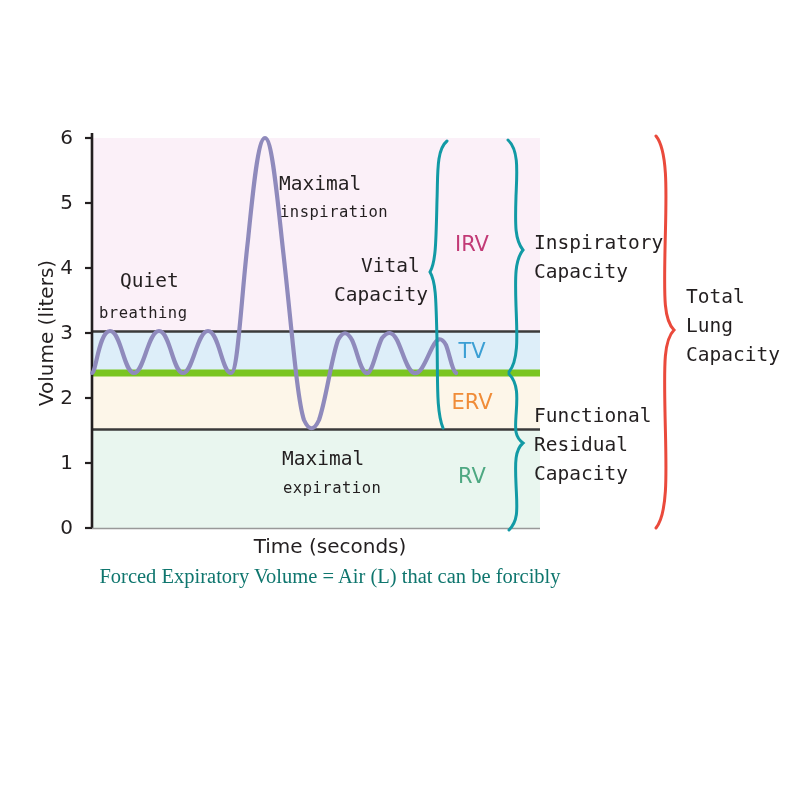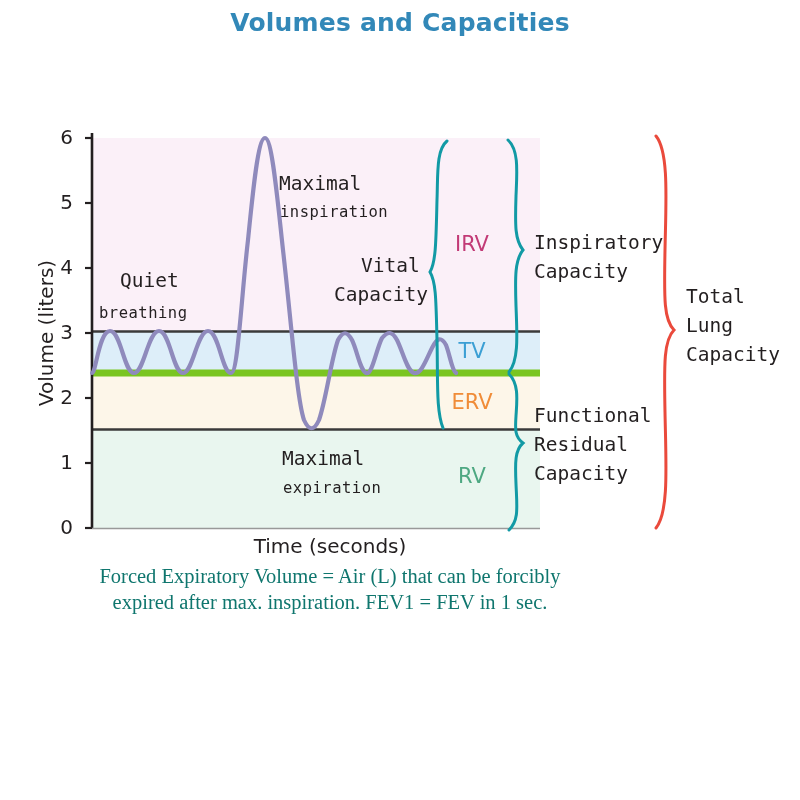--- a/index.html
+++ b/index.html
@@ -66,21 +66,20 @@
     font-family: "DejaVu Sans", sans-serif;
     font-size: 21px;
     font-weight: 500;
   }
 </style>
 </head>
 <body>
 
 <div id="page">
 
-  <div class="title">Volumes and Capacities</div>
 
   <svg class="figure" viewBox="0 0 800 800">
 
     <rect x="92" y="138" width="448" height="193" fill="#fbf0f8"></rect>
     <rect x="92" y="331" width="448" height="42" fill="#ddeef9"></rect>
     <rect x="92" y="373" width="448" height="56" fill="#fdf6e9"></rect>
     <rect x="92" y="429" width="448" height="99" fill="#e9f6ef"></rect>
 
     <line x1="92" y1="331.5" x2="540" y2="331.5" stroke="#3a3a3a" stroke-width="2.4"></line>
     <line x1="92" y1="429.5" x2="540" y2="429.5" stroke="#3a3a3a" stroke-width="2.4"></line>
@@ -182,16 +181,15 @@
     <text class="ann-cap" x="534" y="474">Capacity</text>
 
     <text class="ann-cap" x="686" y="297">Total</text>
     <text class="ann-cap" x="686" y="326">Lung</text>
     <text class="ann-cap" x="686" y="355">Capacity</text>
 
   </svg>
 
   <div class="caption">
     <div>Forced Expiratory Volume = Air (L) that can be forcibly</div>
-    <div>expired after max. inspiration. FEV1 = FEV in 1 sec.</div>
   </div>
 
 </div>
 
 </body></html>

